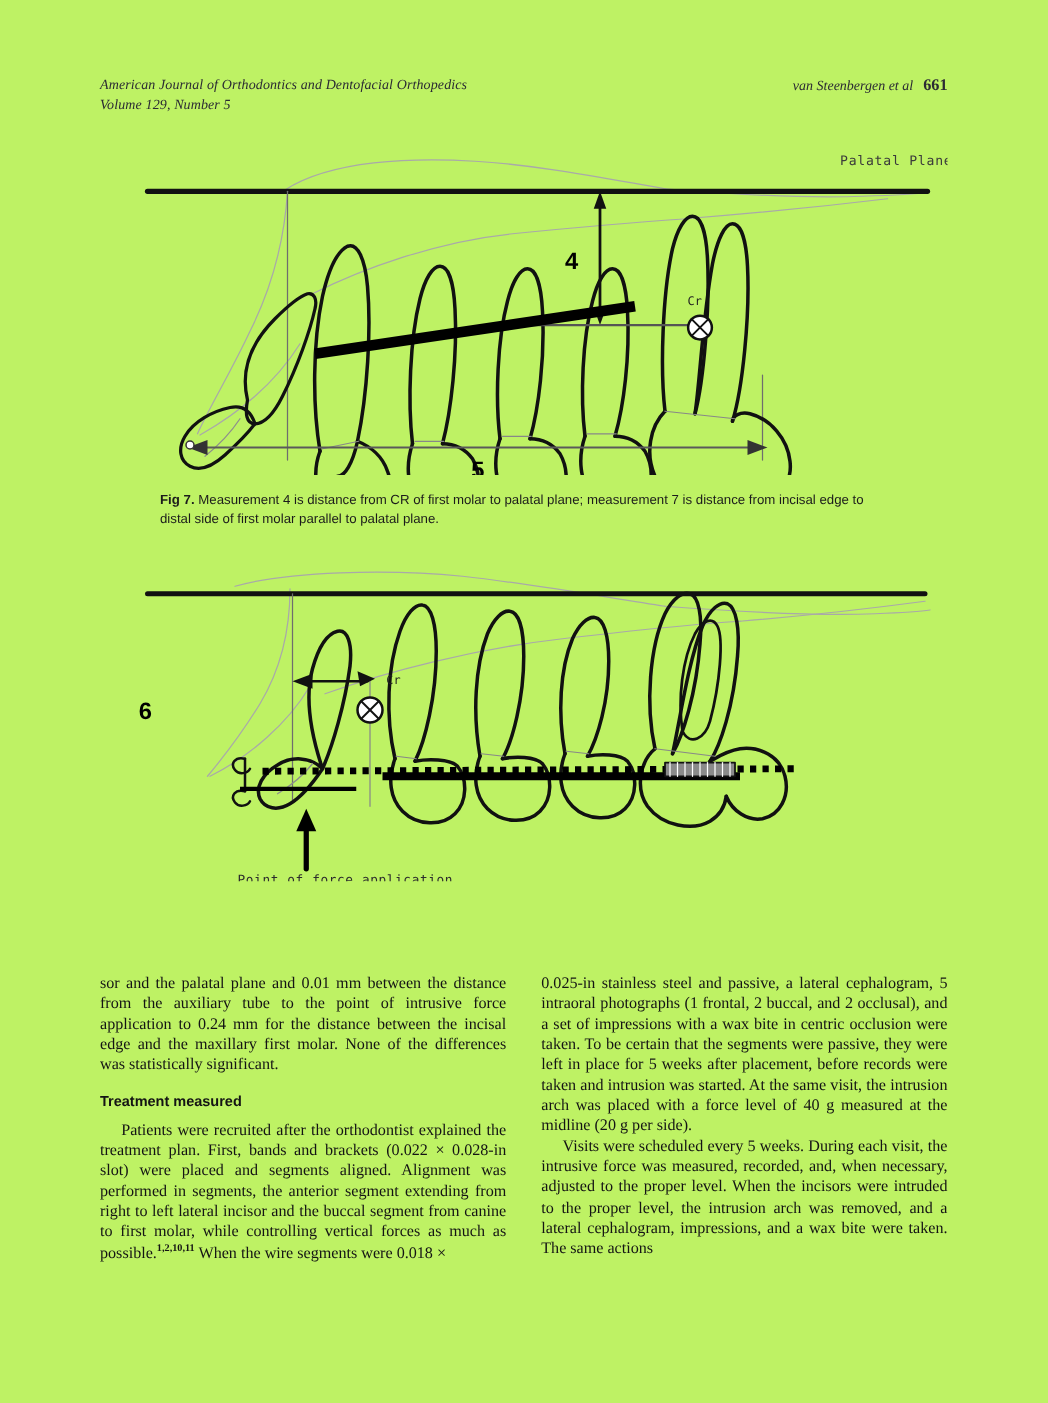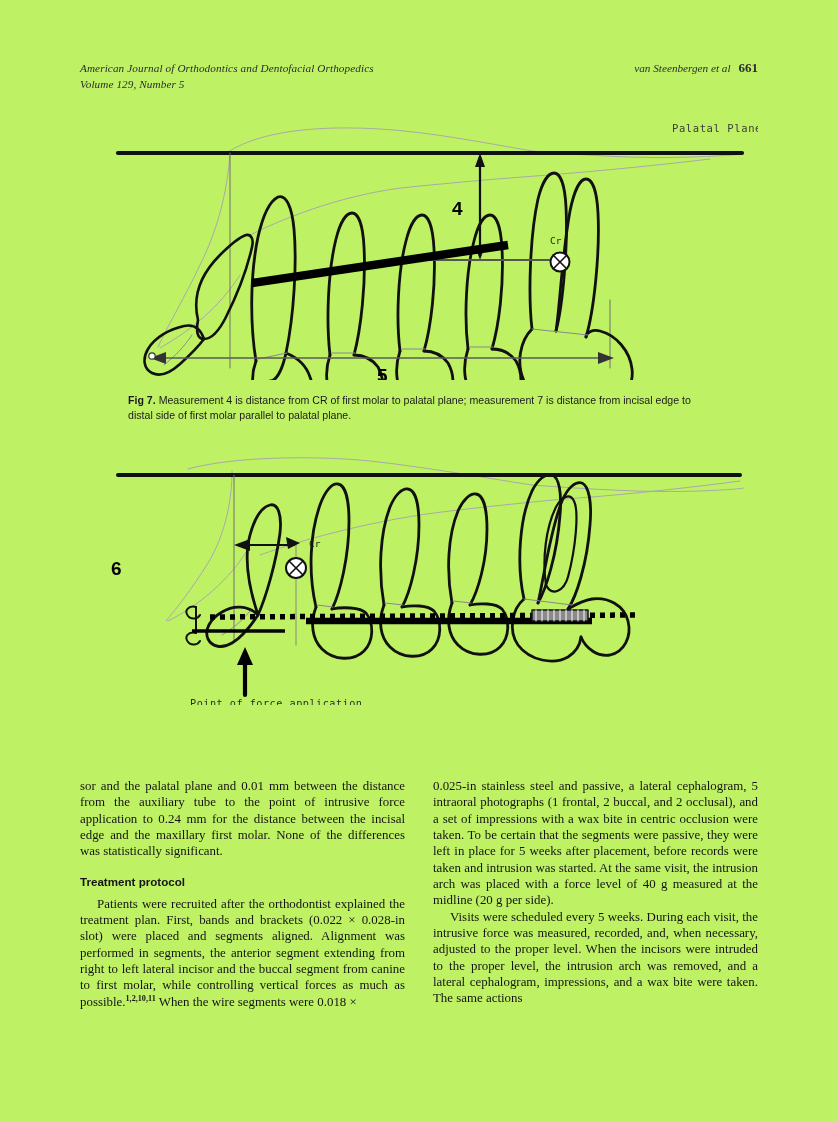--- a/index.html
+++ b/index.html
@@ -328,21 +328,21 @@
       <text x="229" y="92" font-family="DejaVu Sans Mono, monospace" font-size="9.5" fill="#222">Cr</text>
       <text x="110" y="252" font-family="DejaVu Sans Mono, monospace" font-size="10.2" fill="#2c2c2c" letter-spacing="0.5">Point of force application</text>
     </svg>
   </div>
 
 
   <div class="columns">
 
     <div class="col left">
       <p>sor and the palatal plane and 0.01 mm between the distance from the auxiliary tube to the point of intrusive force application to 0.24 mm for the distance between the incisal edge and the maxillary first molar. None of the differences was statistically significant.</p>
-      <h3 class="subhead">Treatment protocol</h3>
+      <h3 class="subhead">Treatment measured</h3>
       <p class="indent"><span>Patients were recruited after the orthodontist explained the treatment plan. First, bands and brackets (0.022 × 0.028-in slot) were placed and segments aligned. Alignment was performed in segments, the anterior segment extending from right to left lateral incisor and the buccal segment from canine to first molar, while controlling vertical forces as much as possible.</span><sup>1,2,10,11</sup><span> When the wire segments were 0.018 ×</span></p>
     </div>
 
     <div class="col right">
       <p>0.025-in stainless steel and passive, a lateral cephalogram, 5 intraoral photographs (1 frontal, 2 buccal, and 2 occlusal), and a set of impressions with a wax bite in centric occlusion were taken. To be certain that the segments were passive, they were left in place for 5 weeks after placement, before records were taken and intrusion was started. At the same visit, the intrusion arch was placed with a force level of 40 g measured at the midline (20 g per side).</p>
       <p class="indent">Visits were scheduled every 5 weeks. During each visit, the intrusive force was measured, recorded, and, when necessary, adjusted to the proper level. When the incisors were intruded to the proper level, the intrusion arch was removed, and a lateral cephalogram, impressions, and a wax bite were taken. The same actions</p>
     </div>
 
   </div>
 

